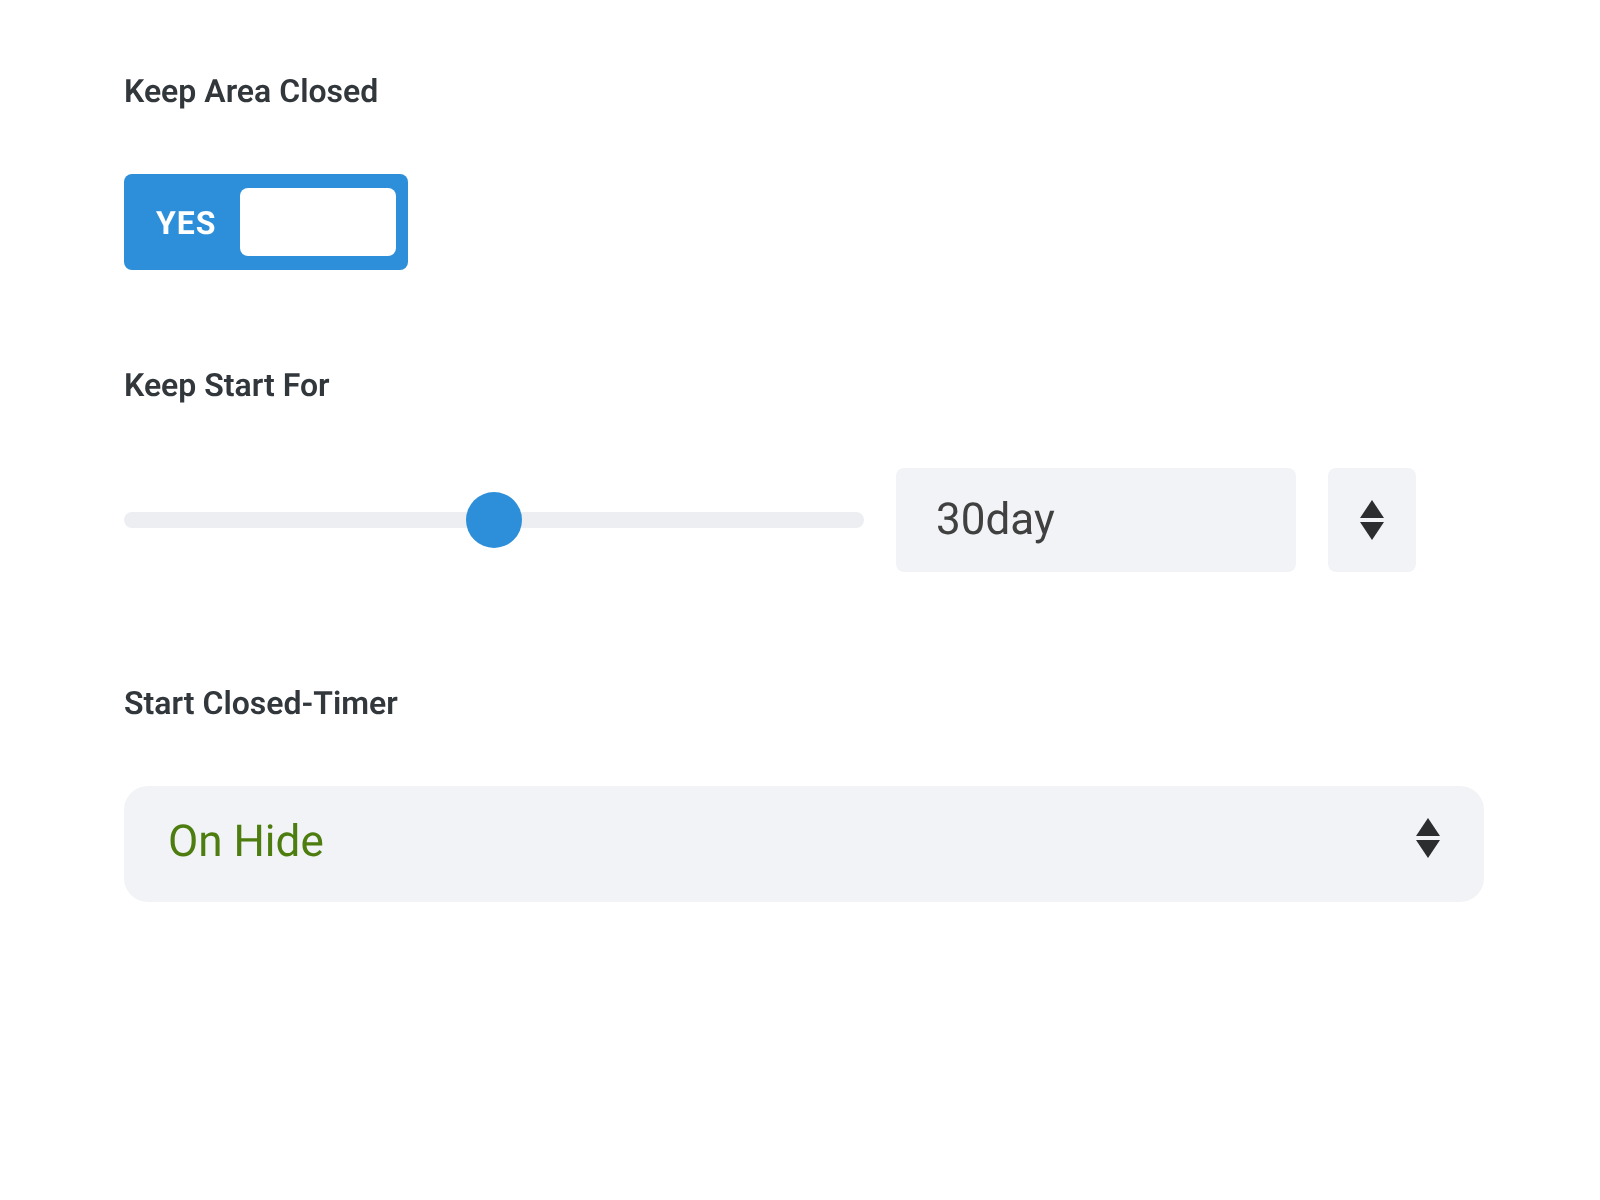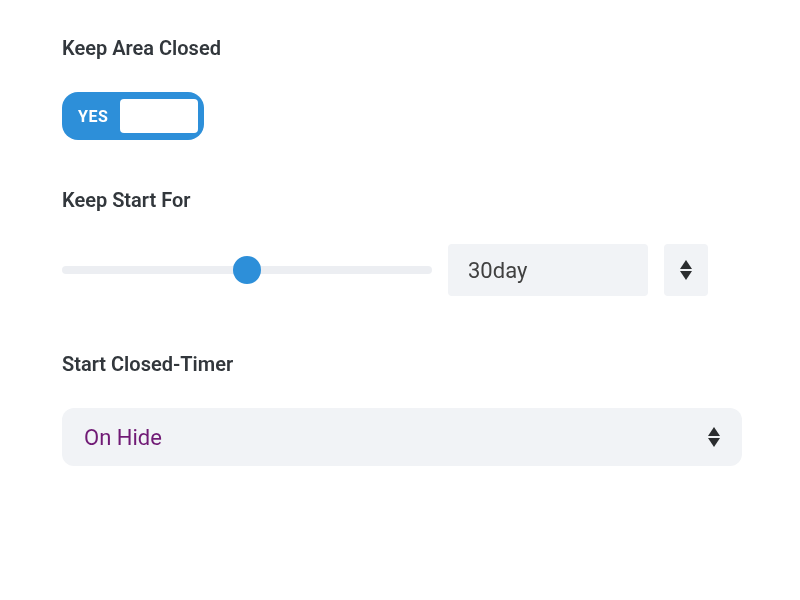--- a/index.html
+++ b/index.html
@@ -5,30 +5,30 @@
     * { box-sizing: border-box; margin: 0; padding: 0; }
     body {
       width: 800px;
       height: 600px;
       background: #ffffff;
       font-family: -apple-system, BlinkMacSystemFont, "Segoe UI", Roboto, "Open Sans", sans-serif;
       padding: 36px 62px;
       color: #32373c;
     }
     .section-label {
-      font-size: 20px;
+      font-size: 16px;
       font-weight: 600;
       color: #32373c;
       margin-bottom: 32px;
     }
     .toggle {
       display: inline-flex;
       align-items: center;
       background: #2d8fd9;
-      border-radius: 16px;
+      border-radius: 4px;
       padding: 6px 6px 6px 16px;
       height: 48px;
       cursor: pointer;
       margin-bottom: 48px;
     }
     .toggle-label {
       color: #ffffff;
       font-weight: 700;
       font-size: 16px;
       letter-spacing: 0.5px;
@@ -102,25 +102,25 @@
       width: 0; height: 0;
       border-left: 6px solid transparent;
       border-right: 6px solid transparent;
       border-top: 9px solid #2b2d2f;
     }
     .select-wide {
       background: #f1f3f6;
       border-radius: 12px;
       padding: 16px 22px;
       font-size: 22px;
-      color: #701a75;
+      color: #4d7c0f;
       width: 680px;
       height: 58px;
       display: flex;
-      align-items: center;
+      align-items: flex-start;
       justify-content: space-between;
       cursor: pointer;
     }
     .select-caret {
       display: flex;
       flex-direction: column;
       align-items: center;
       gap: 2px;
     }
   </style>

